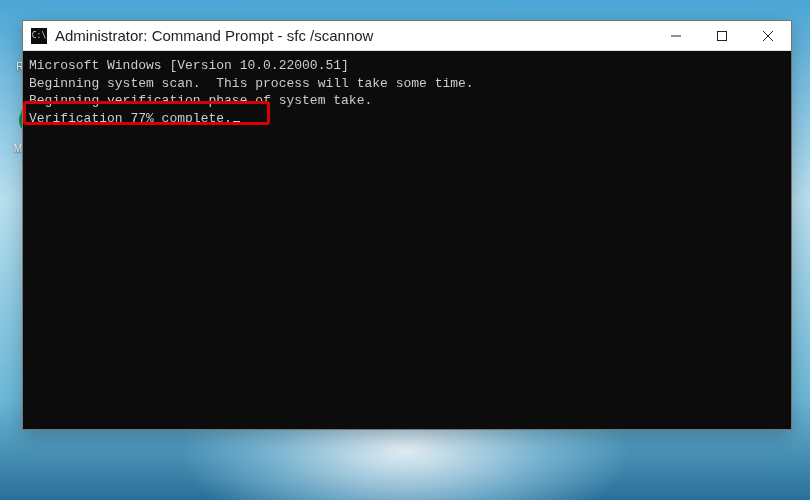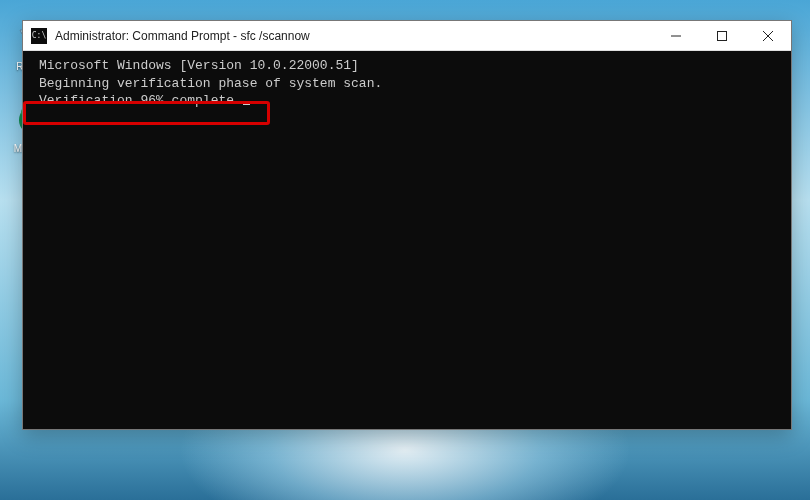--- a/index.html
+++ b/index.html
@@ -73,21 +73,21 @@
       background: #0c0c0c;
       margin-right: 8px;
       display: flex;
       align-items: center;
       justify-content: center;
       font-size: 8px;
       color: #ccc;
       font-family: Consolas, monospace;
     }
     .titlebar .title {
-      font-size: 12px;
+      font-size: 15px;
       color: #222;
       flex: 1;
       white-space: nowrap;
       overflow: hidden;
     }
     .win-controls {
       display: flex;
     }
     .win-btn {
       width: 46px;
@@ -96,21 +96,21 @@
       align-items: center;
       justify-content: center;
       font-size: 11px;
       color: #222;
       cursor: pointer;
     }
     .win-btn svg { width: 10px; height: 10px; }
     .terminal {
       flex: 1;
       background: #0c0c0c;
-      padding: 6px 0 0 10px;
+      padding: 6px 0 0 0;
       font-family: Consolas, "Courier New", monospace;
       font-size: 13px;
       line-height: 1.35;
       color: #cccccc;
       overflow: hidden;
       position: relative;
     }
     .term-line { padding: 0 6px; white-space: pre; }
     .cursor {
       display: inline-block;
@@ -179,18 +179,19 @@
             <line x1="0" y1="0" x2="10" y2="10" stroke="#222" stroke-width="1"></line>
             <line x1="10" y1="0" x2="0" y2="10" stroke="#222" stroke-width="1"></line>
           </svg>
       </div>
     </div>
   </div>
   <div class="terminal">
     <div class="term-line">Microsoft Windows [Version 10.0.22000.51]</div>
     <div class="term-line"></div>
     <div class="term-line"></div>
+    <div class="term-line">Beginning system scan.  This process will take some time.</div>
     <div class="term-line"></div>
-    <div class="term-line">Beginning verification phase of system scan.</div>
-    <div class="term-line"><span>Verification 96% complete.</span><span class="cursor"></span></div>
+    <div class="term-line">Beginning verification phase of system take.</div>
+    <div class="term-line"><span>Verification 77% complete.</span><span class="cursor"></span></div>
     <div class="highlight-box" style="top: 50px; left: 0px; width: 247px; height: 24px;"></div>
   </div>
 </div>
 
 </body></html>

